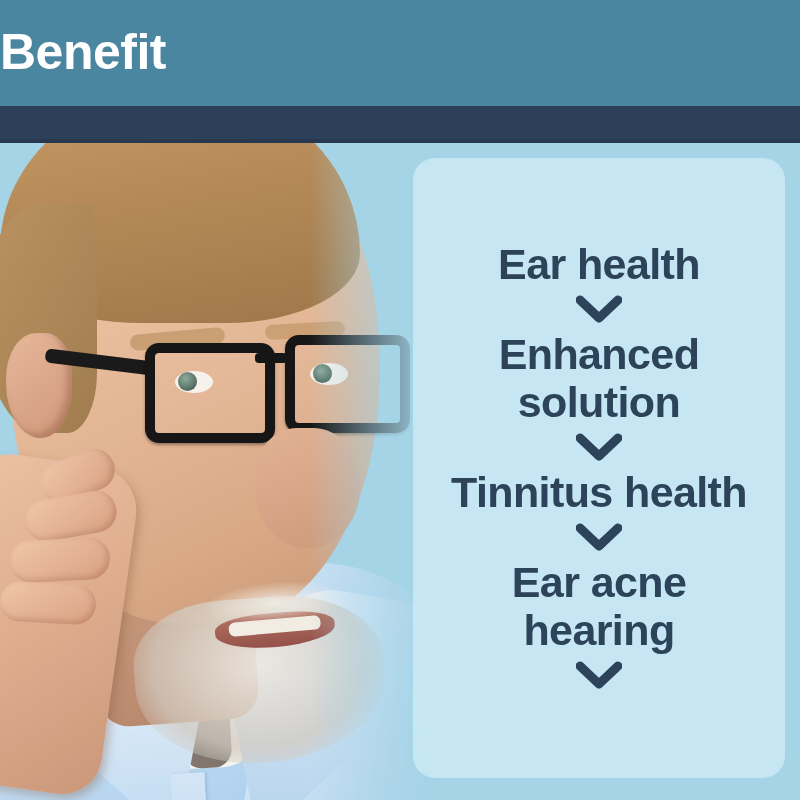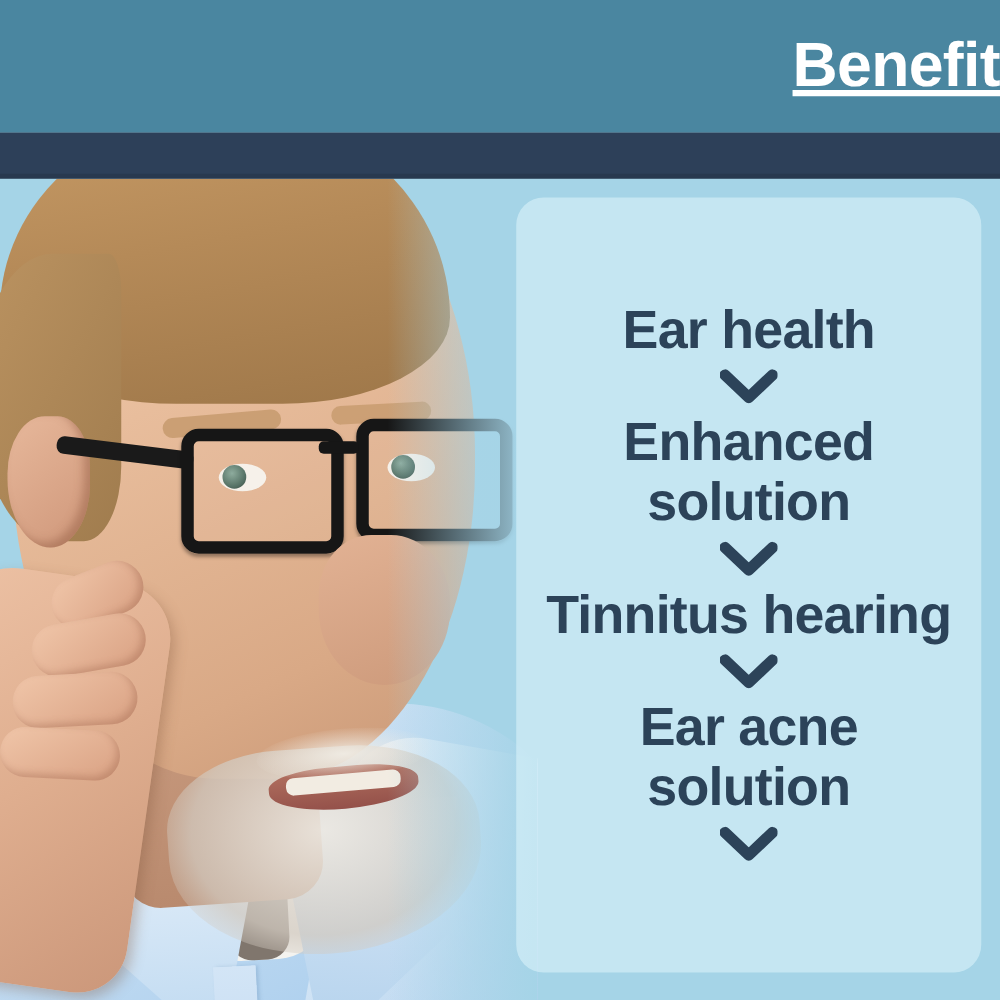--- a/index.html
+++ b/index.html
@@ -24,28 +24,27 @@
     width: 800px;
     height: 106px;
     background: #4a86a0;
     z-index: 40;
   }
   .header-title {
     position: absolute;
     left: 0;
     top: 22px;
     width: 800px;
-    text-align: right;
+    text-align: left;
     font-size: 50px;
     font-weight: bold;
     color: #ffffff;
     letter-spacing: -0.5px;
     line-height: 60px;
     z-index: 41;
-    text-decoration: underline;
   }
   .header-rule {
     position: absolute;
     left: 0;
     top: 106px;
     width: 800px;
     height: 37px;
     background: #2d4059;
     z-index: 40;
   }
@@ -424,27 +423,27 @@
     <svg class="chevron" width="46" height="28" viewBox="0 0 46 28">
       <polyline points="4,5 23,23 42,5" fill="none" stroke="#2c4359" stroke-width="9" stroke-linecap="round" stroke-linejoin="round"></polyline>
     </svg>
 
     <div class="benefit-text two-line">Enhanced solution</div>
 
     <svg class="chevron" width="46" height="28" viewBox="0 0 46 28">
       <polyline points="4,5 23,23 42,5" fill="none" stroke="#2c4359" stroke-width="9" stroke-linecap="round" stroke-linejoin="round"></polyline>
     </svg>
 
-    <div class="benefit-text">Tinnitus hearing</div>
+    <div class="benefit-text">Tinnitus health</div>
 
     <svg class="chevron" width="46" height="28" viewBox="0 0 46 28">
       <polyline points="4,5 23,23 42,5" fill="none" stroke="#2c4359" stroke-width="9" stroke-linecap="round" stroke-linejoin="round"></polyline>
     </svg>
 
-    <div class="benefit-text two-line">Ear acne solution</div>
+    <div class="benefit-text two-line">Ear acne hearing</div>
 
     <svg class="chevron" width="46" height="28" viewBox="0 0 46 28">
       <polyline points="4,5 23,23 42,5" fill="none" stroke="#2c4359" stroke-width="9" stroke-linecap="round" stroke-linejoin="round"></polyline>
     </svg>
 
   </div>
 
   <div class="header-band"></div>
   <div class="header-title">Benefit</div>
   <div class="header-rule"></div>

